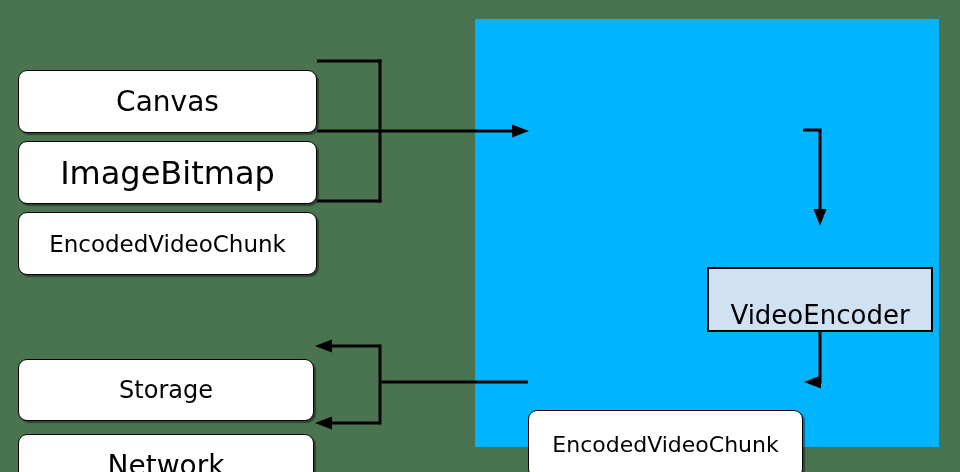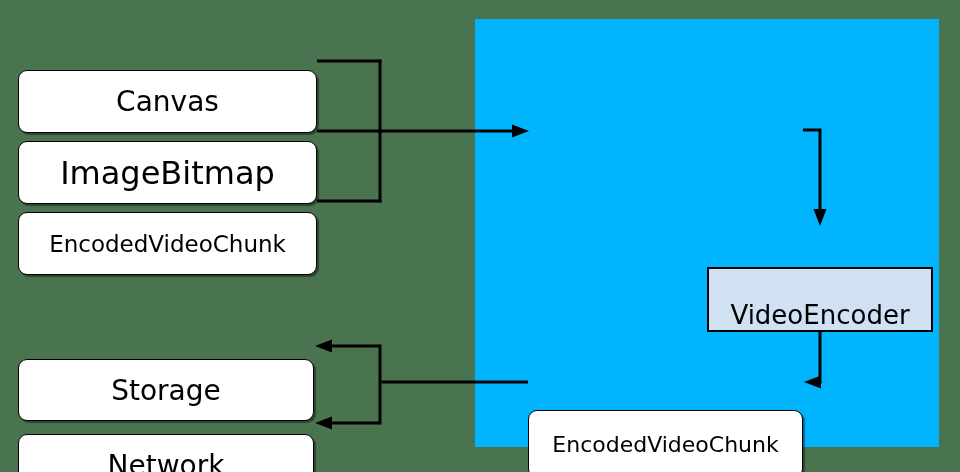--- a/index.html
+++ b/index.html
@@ -42,21 +42,21 @@
     background: var(--encoder-fill, #CFE1F2);
     box-shadow: none;
     align-items: flex-end;
   }
   #node-canvas            { left: 18px;  top: 28px;  width: 299px; height: 63px; font-size: 28px; }
   #node-imagebitmap       { left: 18px;  top: 99px;  width: 299px; height: 63px; font-size: 32px; }
   #node-mediastreamtrack  { left: 18px;  top: 170px; width: 299px; height: 63px; font-size: 23px; }
   #node-videoframe        { left: 528px; top: 100px; width: 275px; height: 60px; font-size: 28px; }
   #node-videoencoder      { left: 707px; top: 225px; width: 226px; height: 65px; font-size: 26px; }
   #node-encodedvideochunk { left: 528px; top: 368px; width: 275px; height: 68px; font-size: 22px; }
-  #node-storage           { left: 18px;  top: 317px; width: 296px; height: 62px; font-size: 28px; }
+  #node-storage           { left: 18px;  top: 317px; width: 296px; height: 62px; font-size: 24px; }
   #node-network           { left: 18px;  top: 392px; width: 296px; height: 62px; font-size: 28px; }
   #connector-layer {
     position: absolute;
     left: 0; top: 0;
     width: 960px;
     height: 472px;
     pointer-events: none;
   }
   #connector-layer path     { stroke: var(--line, #000000); stroke-width: 3; fill: none; }
   #connector-layer polygon  { fill: var(--line, #000000); stroke: none; }

